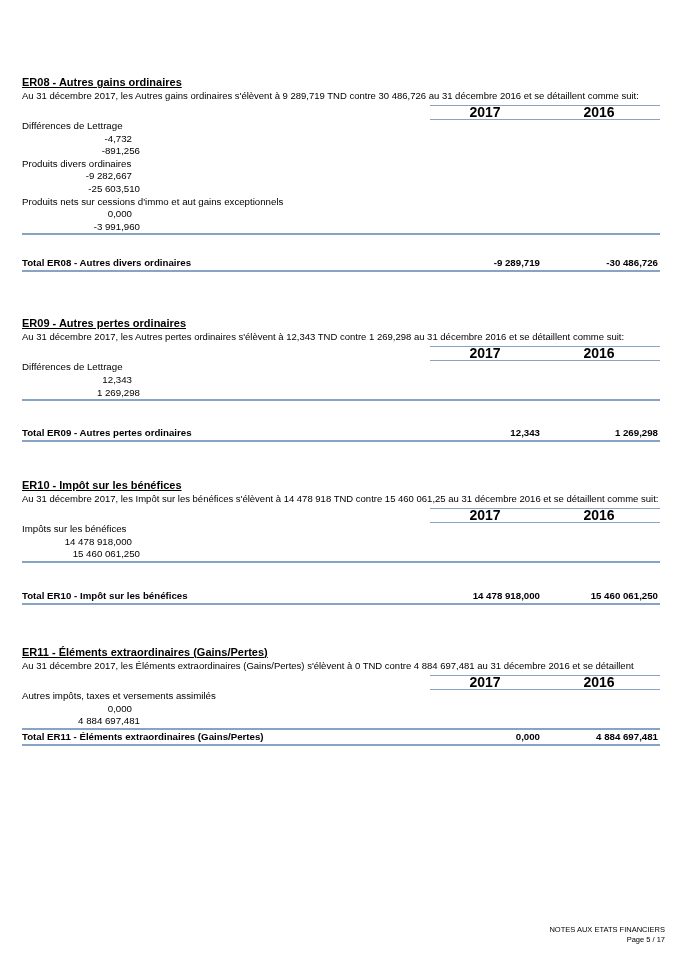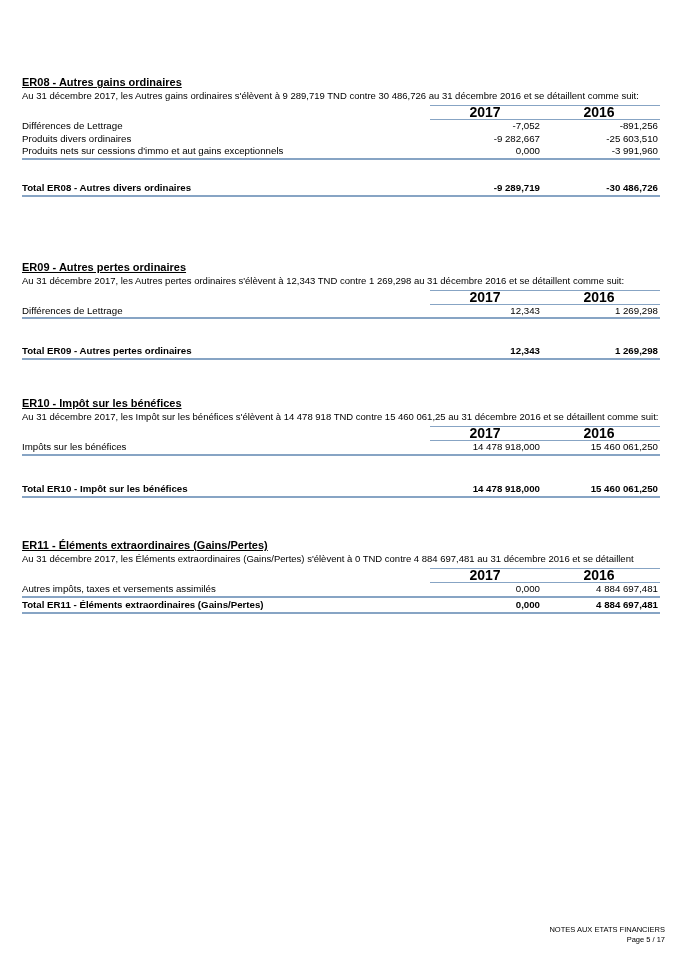--- a/index.html
+++ b/index.html
@@ -42,37 +42,37 @@
   .frow .num.c2016{width:120px;padding-right:2px;}
   .thead .num{
     font-weight:700;
     text-align:center;
     font-size:14px;
     line-height:11px;
     padding:1px 0;
     border-top:1px solid var(--line);
     border-bottom:1px solid var(--line);
   }
-  .tbody .frow{line-height:12.6px;}
+  .tbody .frow{line-height:12.6px;flex-direction:column;}
   .total{
     display:flex;
     font-size:9.7px;
     font-weight:700;
     line-height:13px;
     padding-bottom:1px;
     border-bottom:2px solid var(--line);
   }
   .total .lbl{flex:1 1 auto;}
   .total .num{width:110px;text-align:right;box-sizing:border-box;white-space:nowrap;}
   .total .num.c2016{width:120px;padding-right:2px;}
   .s08 .total{margin-top:21px;}
   .s09 .total{margin-top:25px;}
   .s10 .total{margin-top:26px;}
   .s11 .total{margin-top:0;}
-  .sec09{margin-top:64px;}
+  .sec09{margin-top:45px;}
   .sec10{margin-top:37px;}
   .sec11{margin-top:41px;}
   .footer{
     position:absolute;
     right:21px;bottom:26px;
     text-align:right;
     font-size:7.5px;
     line-height:9.5px;
   }
 </style>
@@ -87,21 +87,21 @@
       <p class="intro">Au 31 décembre 2017, les  Autres gains ordinaires s'élèvent à 9 289,719 TND contre 30 486,726 au 31 décembre 2016 et se détaillent comme suit:</p>
       <div class="tbl">
         <div class="frow thead">
           <div class="lbl"></div>
           <div class="num">2017</div>
           <div class="num c2016">2016</div>
         </div>
         <div class="tbody">
           <div class="frow">
             <div class="lbl">Différences de Lettrage</div>
-            <div class="num">-7,052</div>
+            <div class="num">-4,732</div>
             <div class="num c2016">-891,256</div>
           </div>
           <div class="frow">
             <div class="lbl">Produits divers ordinaires</div>
             <div class="num">-9 282,667</div>
             <div class="num c2016">-25 603,510</div>
           </div>
           <div class="frow">
             <div class="lbl">Produits nets sur cessions d'immo et aut gains exceptionnels</div>
             <div class="num">0,000</div>

